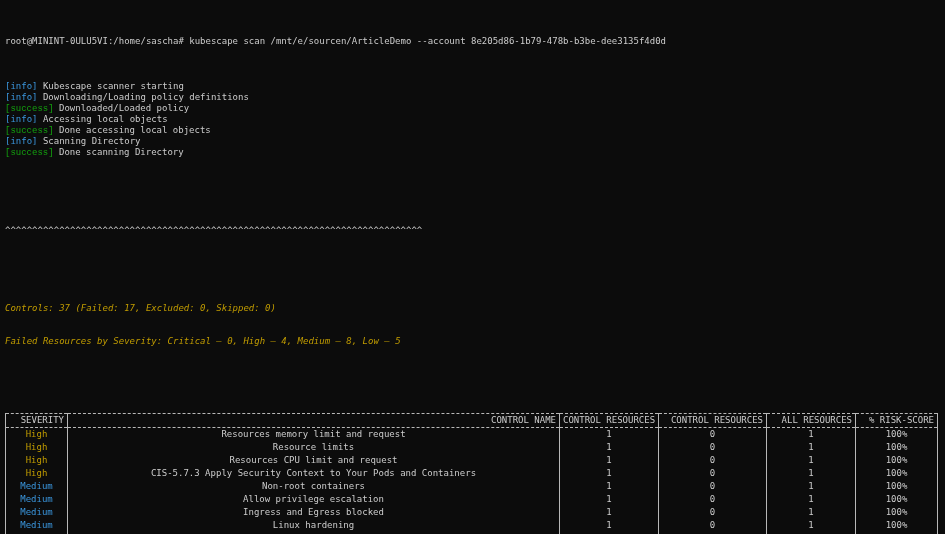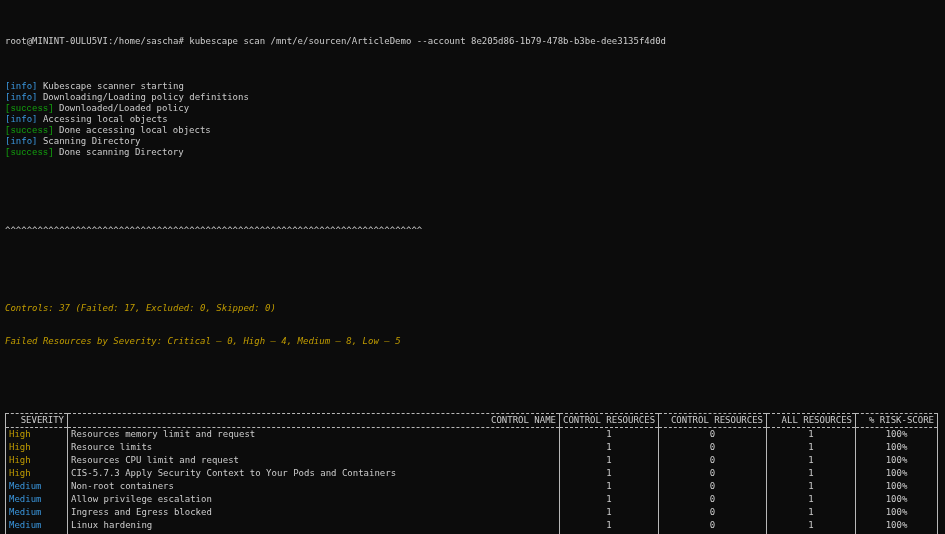--- a/index.html
+++ b/index.html
@@ -21,21 +21,21 @@
   .cmd{margin-left:1ch;}
   table.results{border-collapse:collapse;table-layout:fixed;width:932px;font-size:9px;color:var(--text,#cccccc);}
   .results th,.results td{
     border-left:1px solid var(--border,#b8b8b8);
     border-right:1px solid var(--border,#b8b8b8);
     padding:0 3px;height:13px;line-height:13px;
     overflow:hidden;white-space:nowrap;font-weight:normal;
   }
   .results thead tr{border-top:1px dashed var(--border,#b8b8b8);border-bottom:1px dashed var(--border,#b8b8b8);}
   .results th{text-align:right;}
-  .results td.sev,.results td.name{text-align:left;}
+  .results td.sev,.results td.name{text-align:center;}
   .results td.num{text-align:center;}
   .sev-high{color:var(--high,#c19c00);}
   .sev-medium{color:var(--medium,#3a96dd);margin-top:39px;}
   col.c-sev{width:62px;} col.c-name{width:492px;} col.c-failed{width:99px;}
   col.c-excl{width:108px;} col.c-all{width:89px;} col.c-risk{width:82px;}
 </style>
 </head>
 <body>
 
 <div class="terminal">

